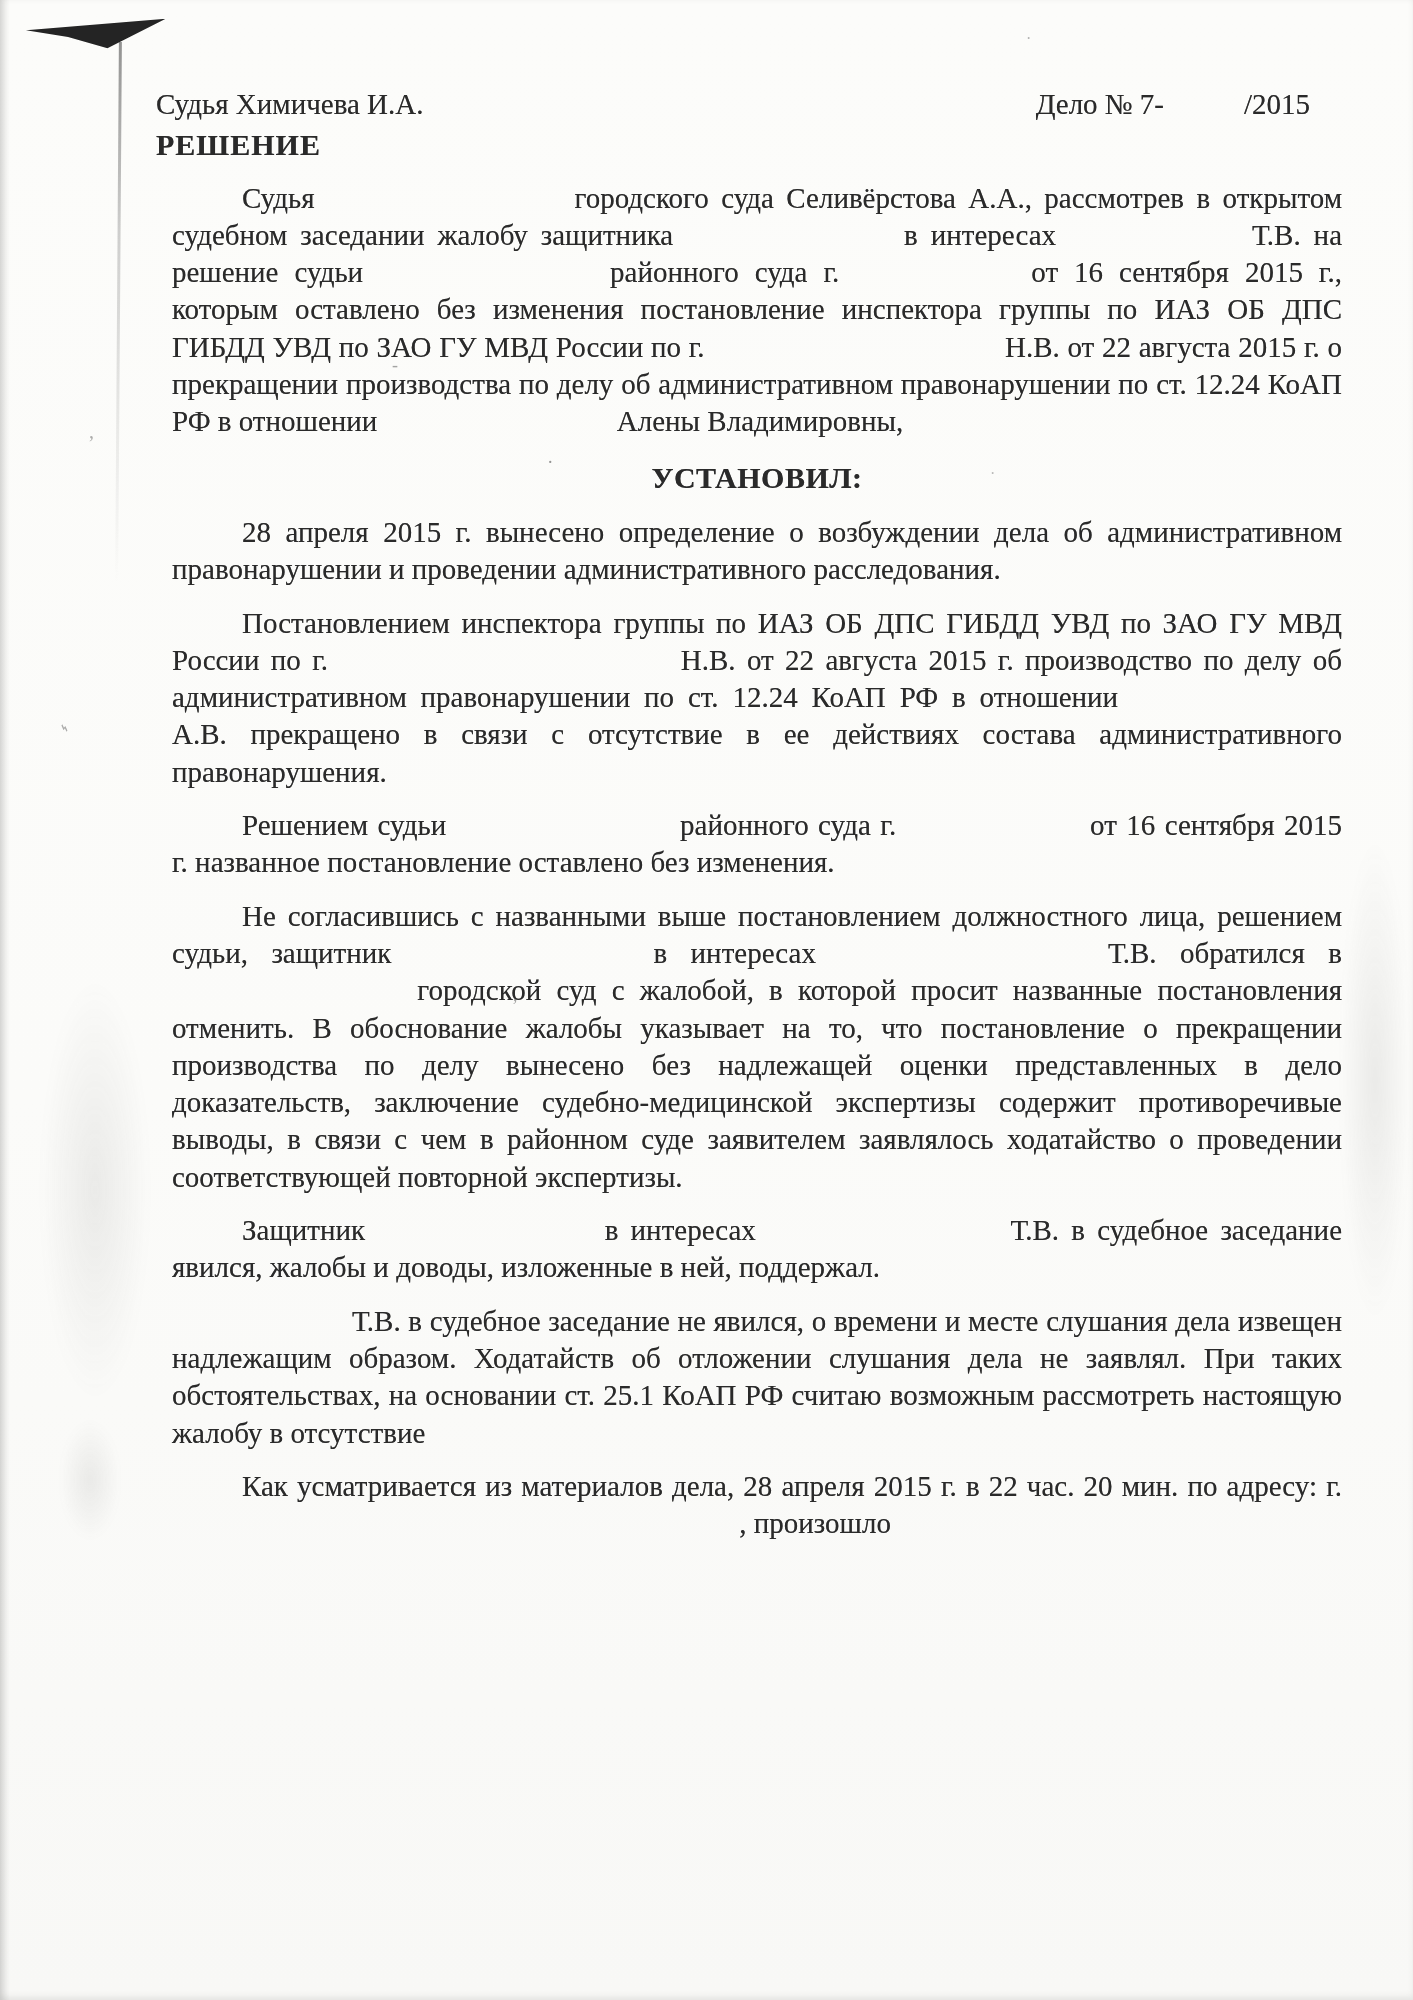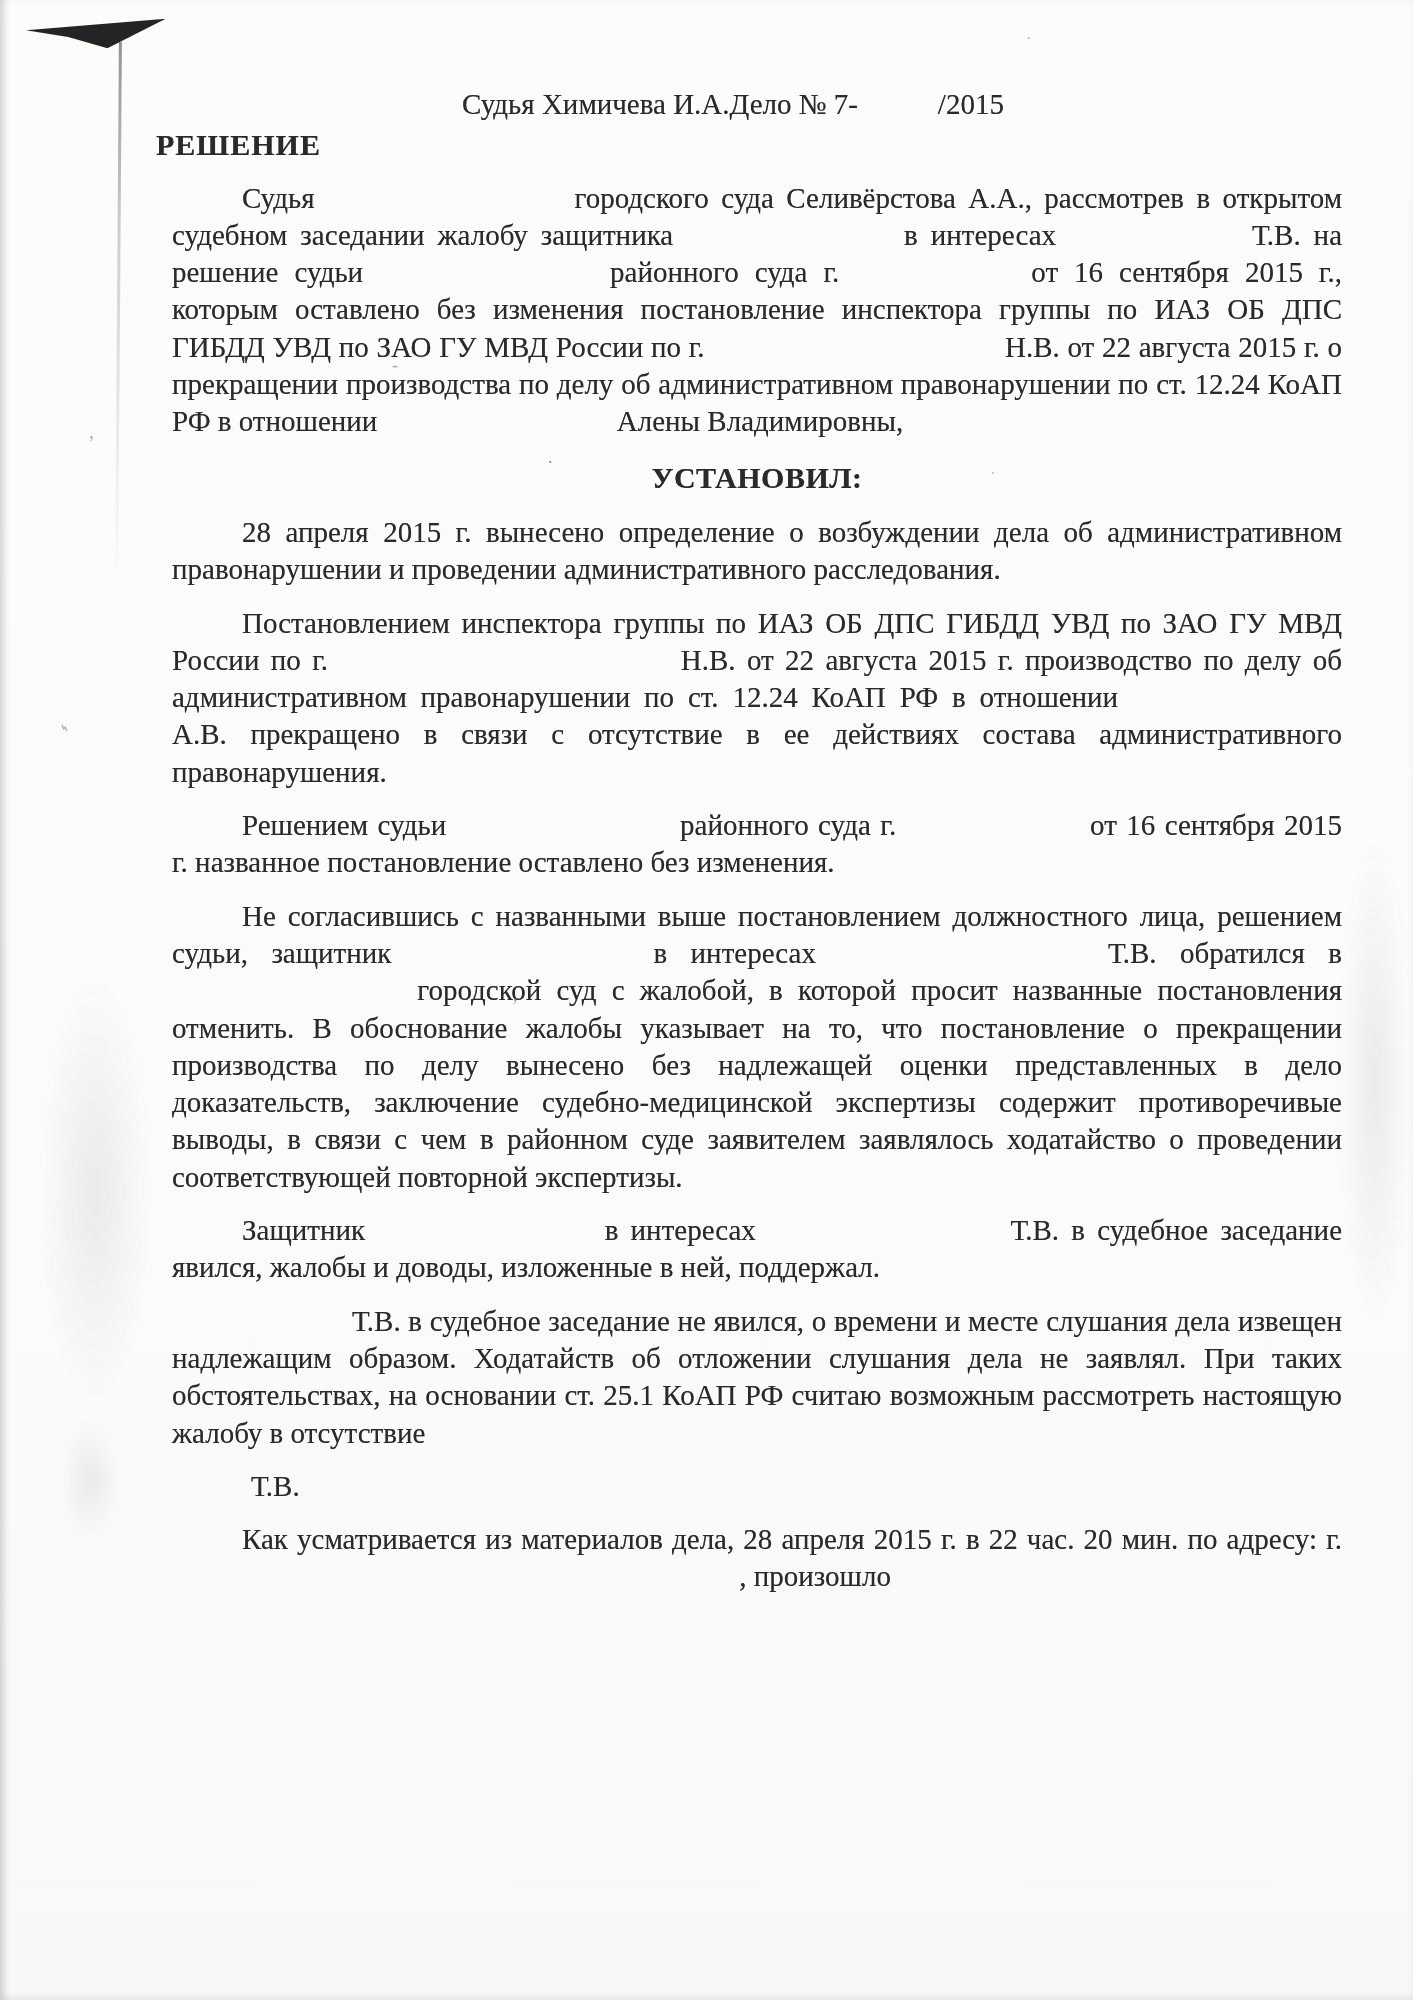--- a/index.html
+++ b/index.html
@@ -57,21 +57,21 @@
   .t7{left:1026px;top:30px;font-size:16px;opacity:.5;}
   .t8{left:990px;top:465px;font-size:16px;opacity:.45;}
 
   
   .doc{
     position:absolute;left:156px;top:86px;width:1202px;
     color:var(--ink);
     font-size:29px;line-height:37.3px;
     text-shadow:0 0 .5px rgba(42,42,42,.6);
   }
-  .row{display:flex;justify-content:center;align-items:baseline;}
+  .row{display:flex;justify-content:space-between;align-items:baseline;}
   .case-no{margin-right:48px;white-space:nowrap;}
   .h1{
     text-align:left;font-weight:bold;font-size:30px;letter-spacing:1px;
     margin:3px 90px 0 0;
   }
   .date-row{margin-top:0;}
   .date-cell{padding-left:70px;}
   .city-cell{margin-right:244px;}
   .para{
     margin:16px;text-align:justify;text-indent:70px;
@@ -116,17 +116,16 @@
     <p class="para">Судья <span class="gap" style="width: 235px;"></span> городского суда Селивёрстова А.А., рассмотрев в открытом судебном заседании жалобу защитника <span class="gap" style="width: 205px;"></span> в интересах <span class="gap" style="width: 170px;"></span> Т.В. на решение судьи <span class="gap" style="width: 215px;"></span> районного суда г. <span class="gap" style="width: 160px;"></span> от 16 сентября 2015 г., которым оставлено без изменения постановление инспектора группы по ИАЗ ОБ ДПС ГИБДД УВД по ЗАО ГУ МВД России по г. <span class="gap" style="width: 285px;"></span> Н.В. от 22 августа 2015 г. о прекращении производства по делу об административном правонарушении по ст. 12.24 КоАП РФ в отношении <span class="gap" style="width: 225px;"></span> Алены Владимировны,</p>
 
     <div class="h2">УСТАНОВИЛ:</div>
 
     <p class="para">28 апреля 2015 г. вынесено определение о возбуждении дела об административном правонарушении и проведении административного расследования.</p>
     <p class="para">Постановлением инспектора группы по ИАЗ ОБ ДПС ГИБДД УВД по ЗАО ГУ МВД России по г. <span class="gap" style="width: 330px;"></span> Н.В. от 22 августа 2015 г. производство по делу об административном правонарушении по ст. 12.24 КоАП РФ в отношении <span class="gap" style="width: 210px;"></span> А.В. прекращено в связи с отсутствие в ее действиях состава административного правонарушения.</p>
     <p class="para">Решением судьи <span class="gap" style="width: 215px;"></span> районного суда г. <span class="gap" style="width: 175px;"></span> от 16 сентября 2015 г. названное постановление оставлено без изменения.</p>
     <p class="para">Не согласившись с названными выше постановлением должностного лица, решением судьи, защитник <span class="gap" style="width: 215px;"></span> в интересах <span class="gap" style="width: 245px;"></span> Т.В. обратился в <span class="gap" style="width: 230px;"></span> городской суд с жалобой, в которой просит названные постановления отменить. В обоснование жалобы указывает на то, что постановление о прекращении производства по делу вынесено без надлежащей оценки представленных в дело доказательств, заключение судебно-медицинской экспертизы содержит противоречивые выводы, в связи с чем в районном суде заявителем заявлялось ходатайство о проведении соответствующей повторной экспертизы.</p>
     <p class="para">Защитник <span class="gap" style="width: 215px;"></span> в интересах <span class="gap" style="width: 230px;"></span> Т.В. в судебное заседание явился, жалобы и доводы, изложенные в ней, поддержал.</p>
     <p class="para"><span class="gap" style="width: 110px;"></span>Т.В. в судебное заседание не явился, о времени и месте слушания дела извещен надлежащим образом. Ходатайств об отложении слушания дела не заявлял. При таких обстоятельствах, на основании ст. 25.1 КоАП РФ считаю возможным рассмотреть настоящую жалобу в отсутствие</p>
-    <p class="para line-tv"><span class="gap" style="width: 25px;"></span>Т.В.</p>
     <p class="para">Как усматривается из материалов дела, 28 апреля 2015 г. в 22 час. 20 мин. по адресу: г. <span class="gap" style="width: 560px;"></span> , произошло</p>
 
   </div>
 </div>
 
 </body></html>

